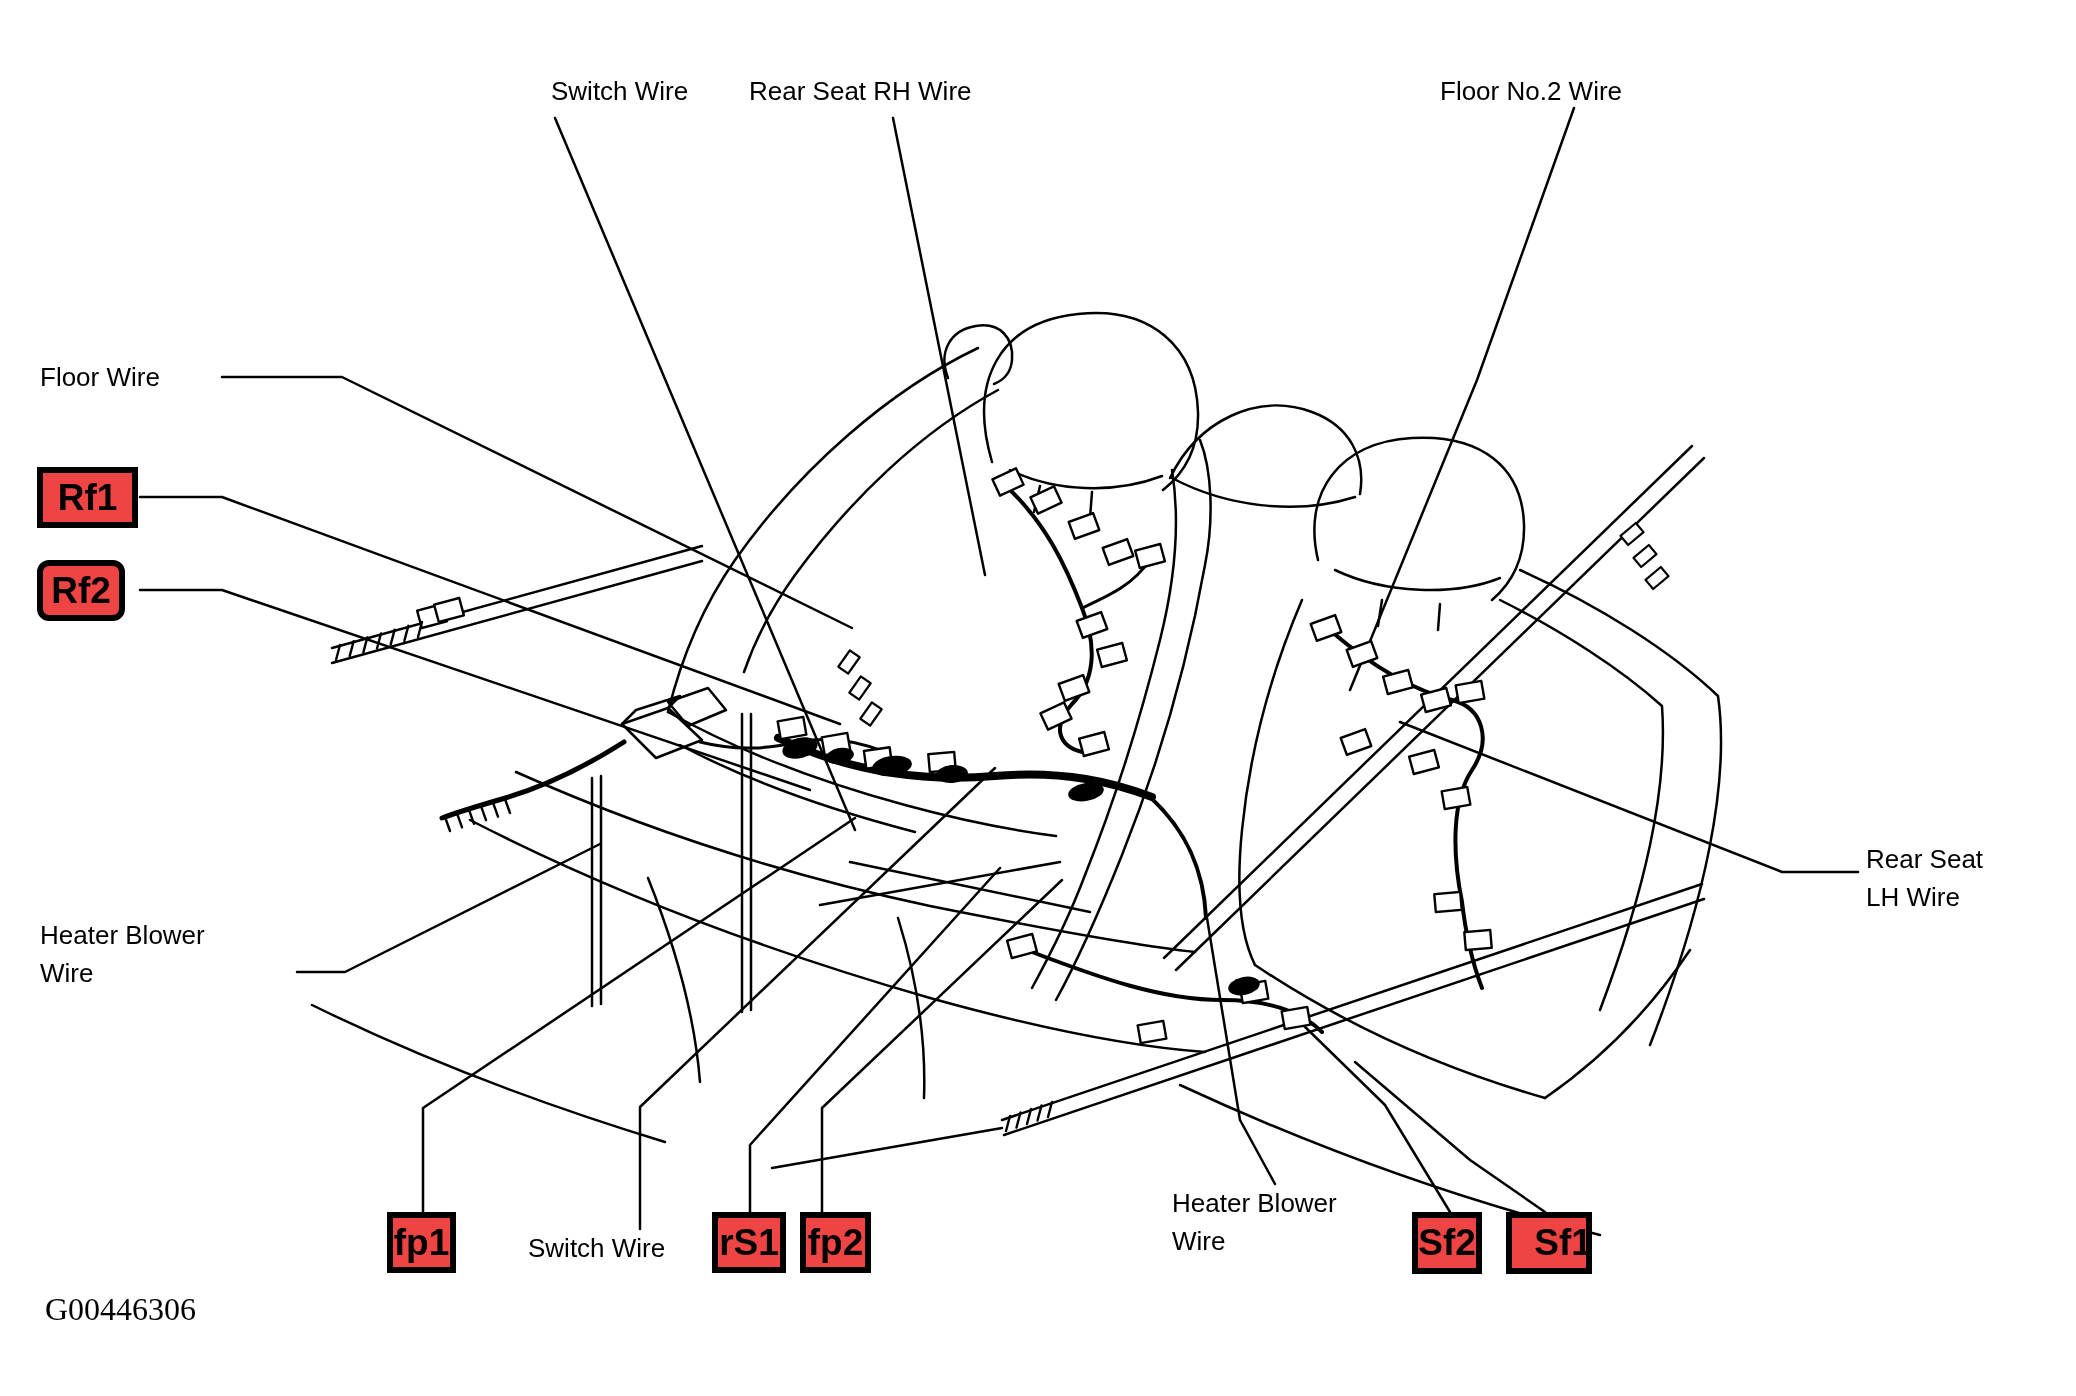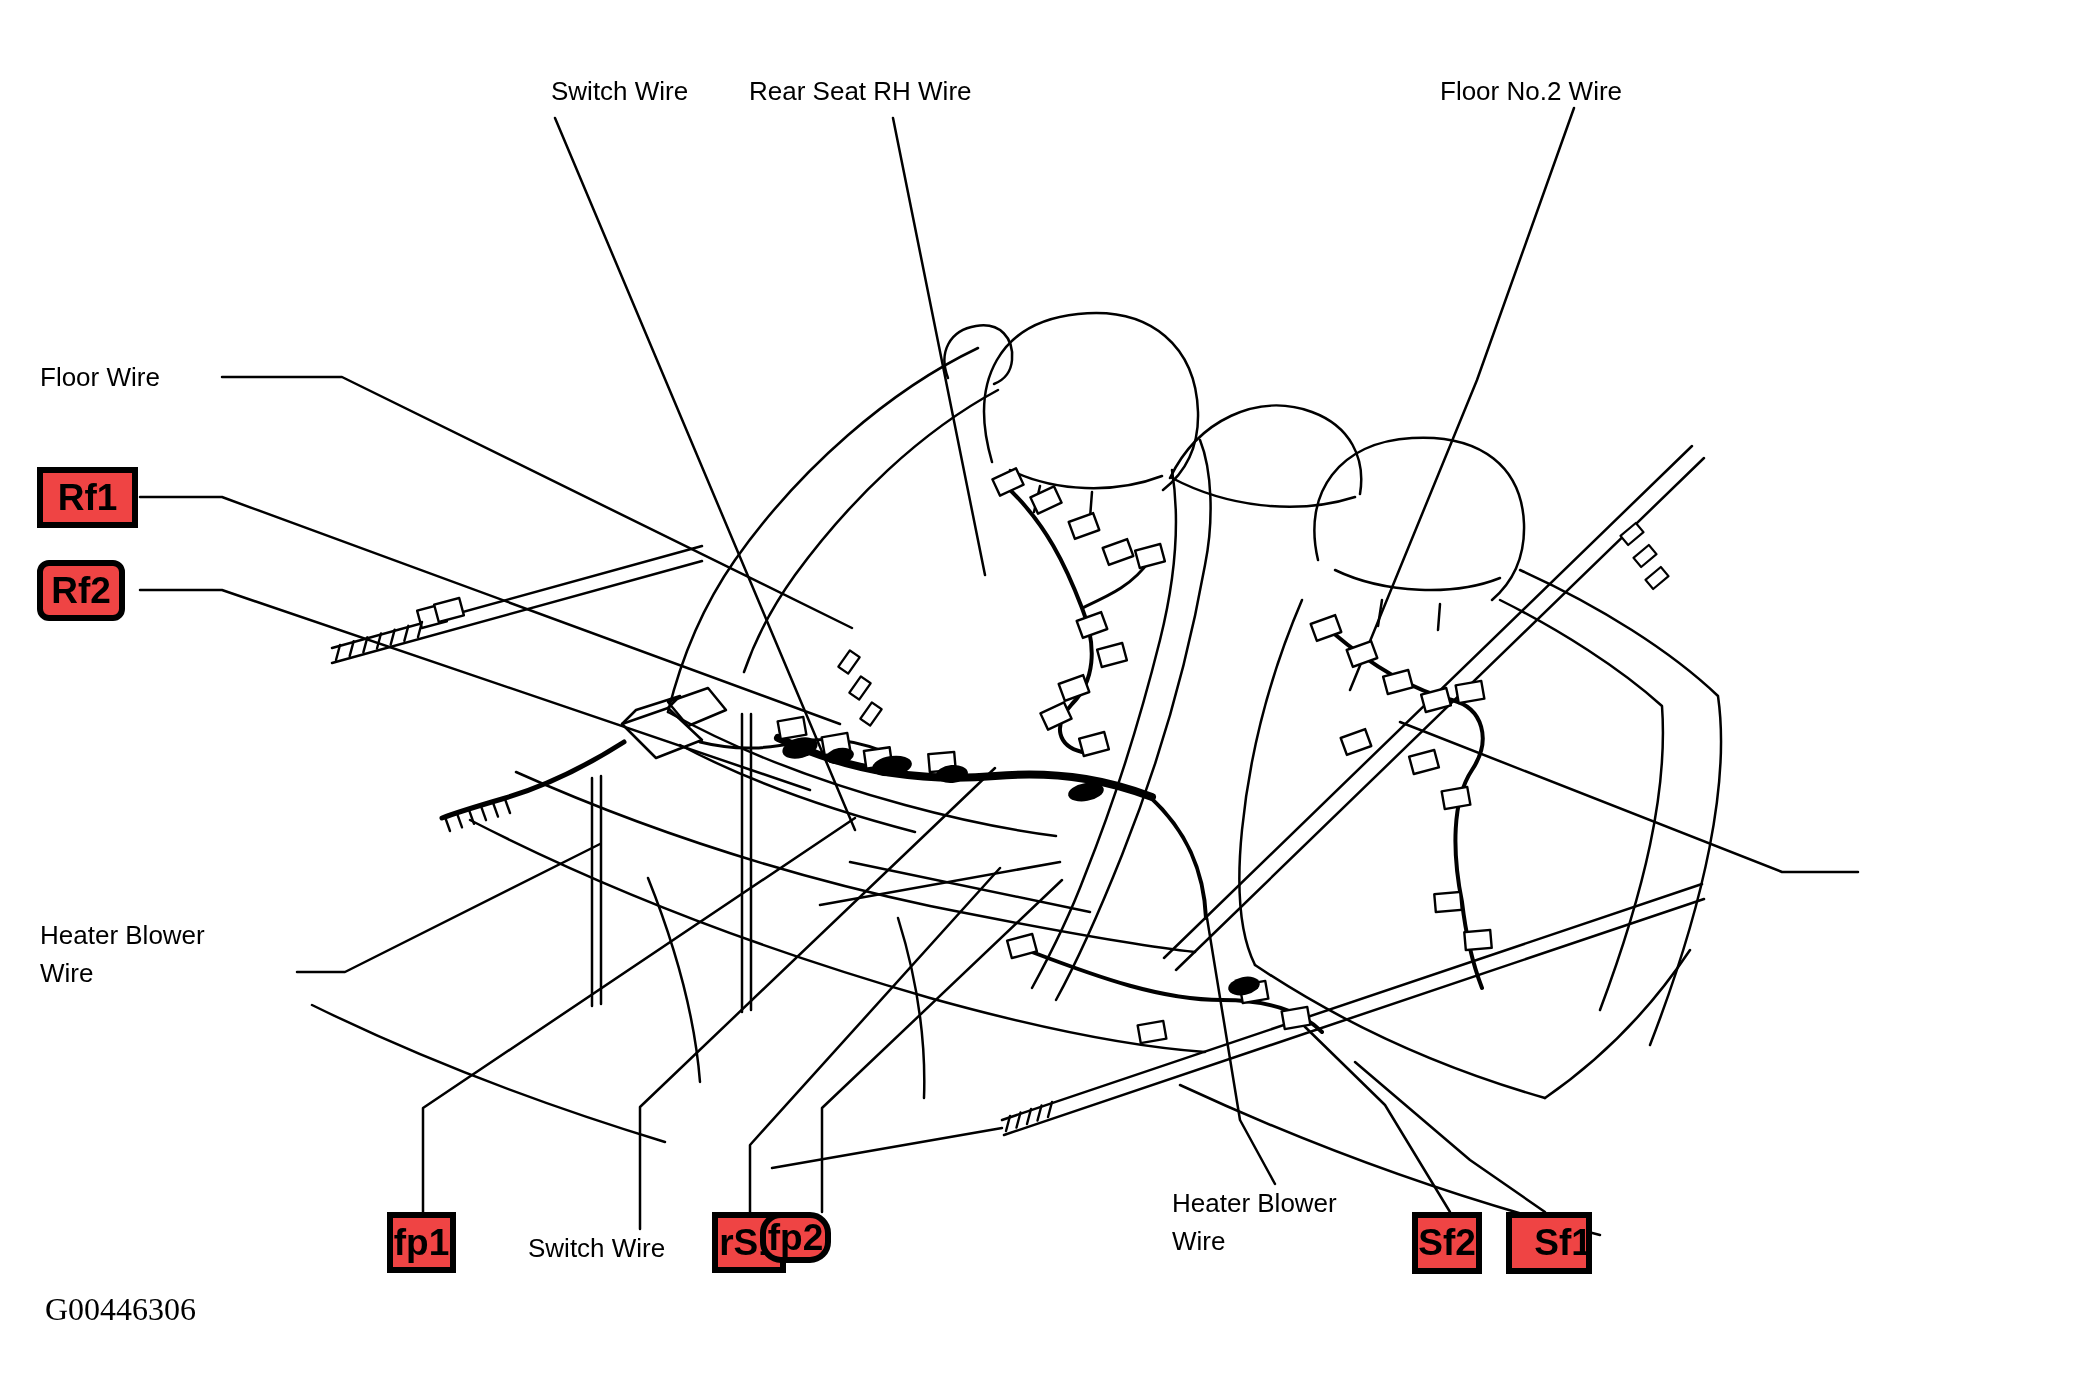--- a/index.html
+++ b/index.html
@@ -34,21 +34,21 @@
   .lbl-floor{left:40px;top:358px;}
   .lbl-heater-left{left:40px;top:916px;}
   .lbl-rslh{left:1866px;top:840px;}
   .lbl-switch-bottom{left:528px;top:1229px;}
   .lbl-heater-bottom{left:1172px;top:1184px;}
   .lbl-figid{left:45px;top:1294px;font-size:32px;line-height:30px;font-family:Liberation Serif, serif;}
   .box-rf1{left:37px;top:467px;width:101px;height:61px;}
   .box-rf2{left:37px;top:560px;width:88px;height:61px;border-radius:12px;}
   .box-fp1{left:387px;top:1212px;width:69px;height:61px;}
   .box-rs1{left:712px;top:1212px;width:74px;height:61px;}
-  .box-fp2{left:760px;top:1212px;width:71px;height:51px;border-radius:21px;}
+  .box-fp2{left:800px;top:1212px;width:71px;height:61px;}
   .box-sf2{left:1412px;top:1212px;width:70px;height:62px;}
   .box-sf1{left:1506px;top:1212px;width:86px;height:62px;padding-left:28px;}
 </style>
 </head>
 <body>
 
 <div class="canvas">
 
   <svg width="2076" height="1396" viewBox="0 0 2076 1396">
     <g fill="none" stroke="#000" stroke-width="2.5" stroke-linecap="round" stroke-linejoin="round">
@@ -205,20 +205,22 @@
         </g>
     </g>
   </svg>
 
   <div class="label lbl-switch-top">Switch Wire</div>
   <div class="label lbl-rsrh">Rear Seat RH Wire</div>
   <div class="label lbl-floor2">Floor No.2 Wire</div>
   <div class="label lbl-floor">Floor Wire</div>
   <div class="label lbl-heater-left">Heater Blower
 Wire</div>
+  <div class="label lbl-rslh">Rear Seat
+LH Wire</div>
   <div class="label lbl-switch-bottom">Switch Wire</div>
   <div class="label lbl-heater-bottom">Heater Blower
 Wire</div>
   <div class="label lbl-figid">G00446306</div>
 
   <div class="code-box box-rf1">Rf1</div>
   <div class="code-box box-rf2">Rf2</div>
   <div class="code-box box-fp1">fp1</div>
   <div class="code-box box-rs1">rS1</div>
   <div class="code-box box-fp2">fp2</div>

